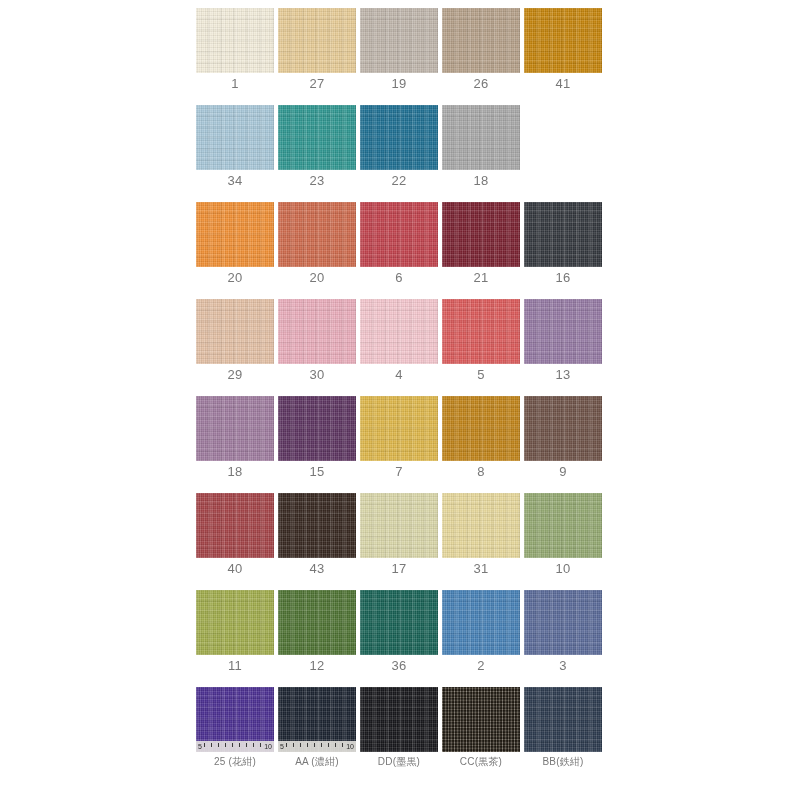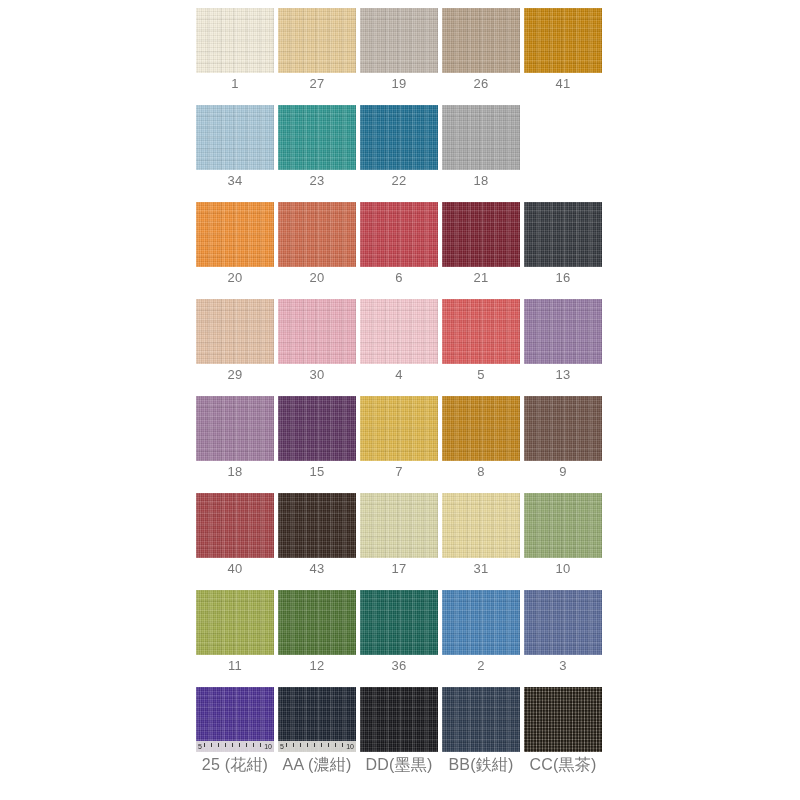--- a/index.html
+++ b/index.html
@@ -118,21 +118,21 @@
     top: 68px;
     width: 78px;
     text-align: center;
     font-size: 13px;
     color: #787878;
     white-space: nowrap;
     letter-spacing: 0.2px;
   }
 
   .swatch-label.jp {
-    font-size: 16px;
+    font-size: 10px;
     left: -12px;
     width: 102px;
   }
 
   
   .ruler {
     position: absolute;
     left: 0;
     bottom: 0;
     width: 78px;
@@ -339,22 +339,22 @@
               <span class="ruler-end">10</span>
             </div>
           </div>
           <div class="swatch-label jp">AA (濃紺)</div>
         </div>
         <div class="swatch-cell">
           <div class="swatch-chip" style="background-color: rgb(23, 23, 27);"></div>
           <div class="swatch-label jp">DD(墨黒)</div>
         </div>
         <div class="swatch-cell">
+          <div class="swatch-chip coarse" style="background-color: rgb(60, 49, 33);"></div>
+          <div class="swatch-label jp">CC(黒茶)</div>
+        </div>
+        <div class="swatch-cell">
           <div class="swatch-chip" style="background-color: rgb(44, 58, 78);"></div>
           <div class="swatch-label jp">BB(鉄紺)</div>
         </div>
-        <div class="swatch-cell">
-          <div class="swatch-chip coarse" style="background-color: rgb(60, 49, 33);"></div>
-          <div class="swatch-label jp">CC(黒茶)</div>
-        </div>
       </div>
     </div>
 </div>
 
 </body></html>

